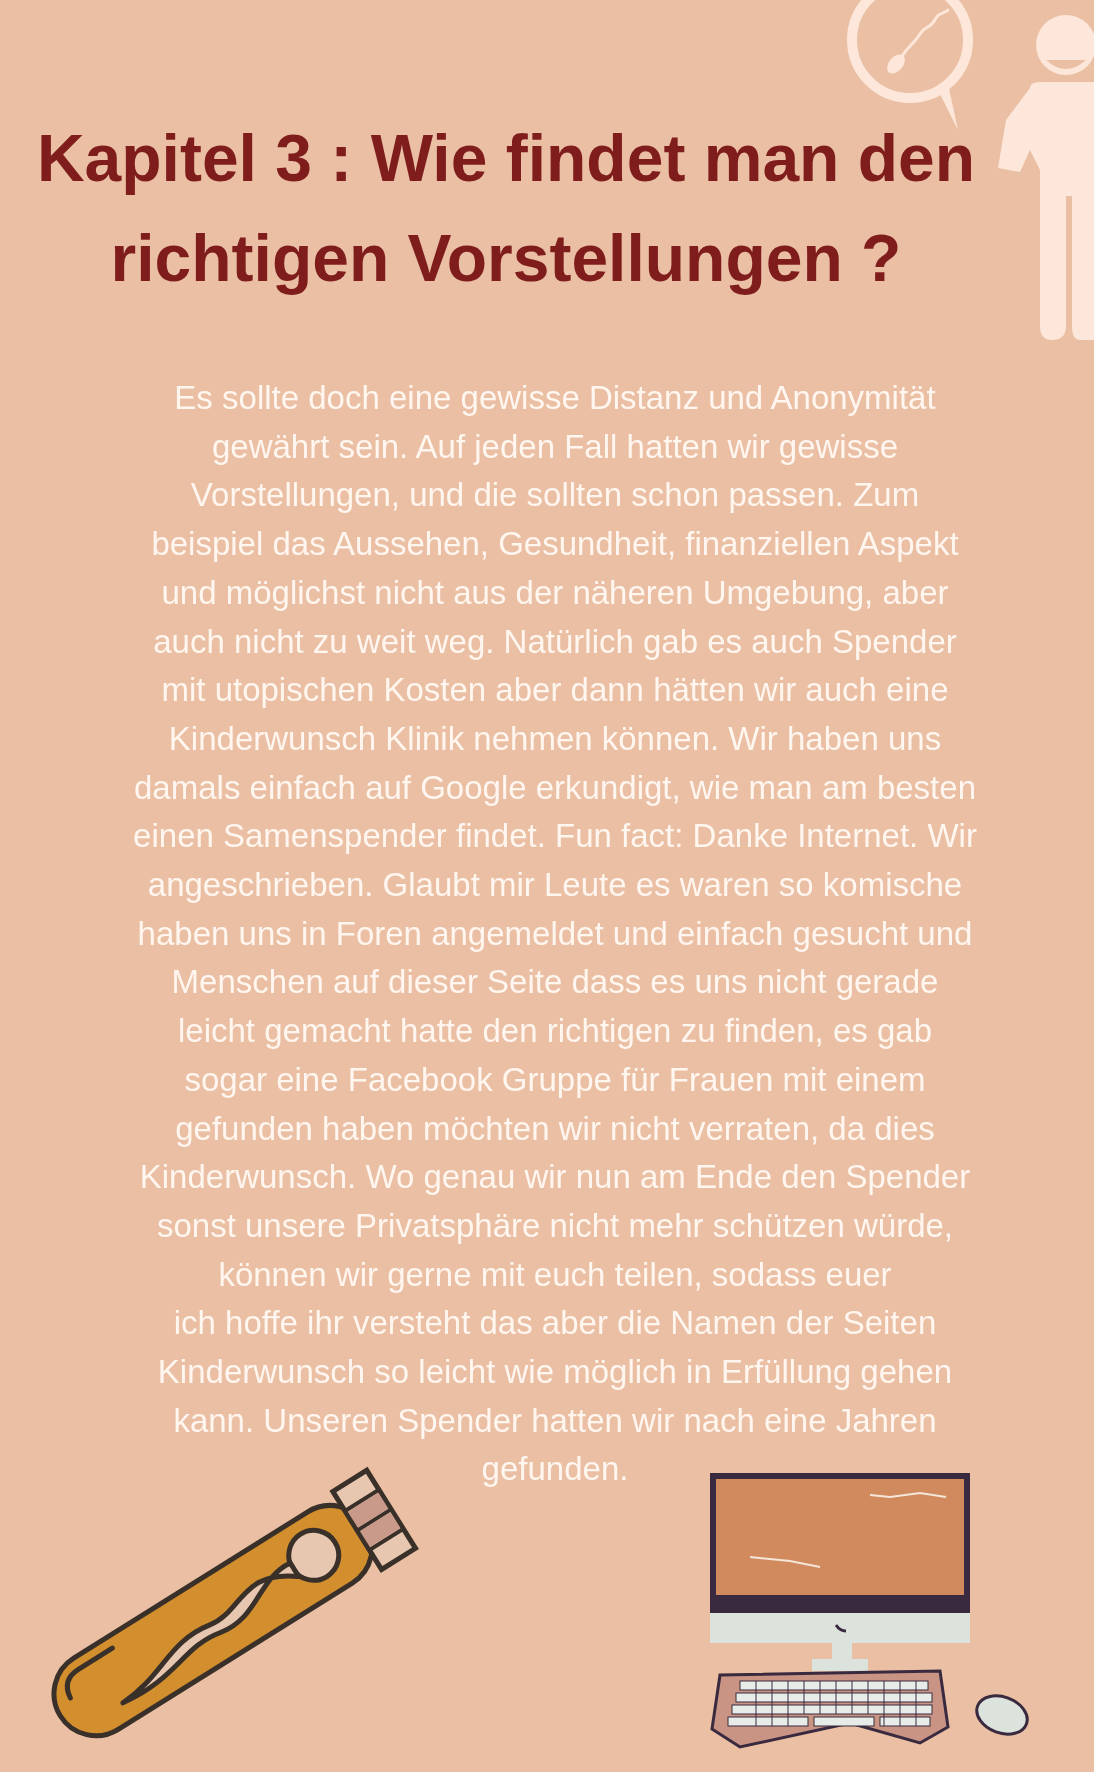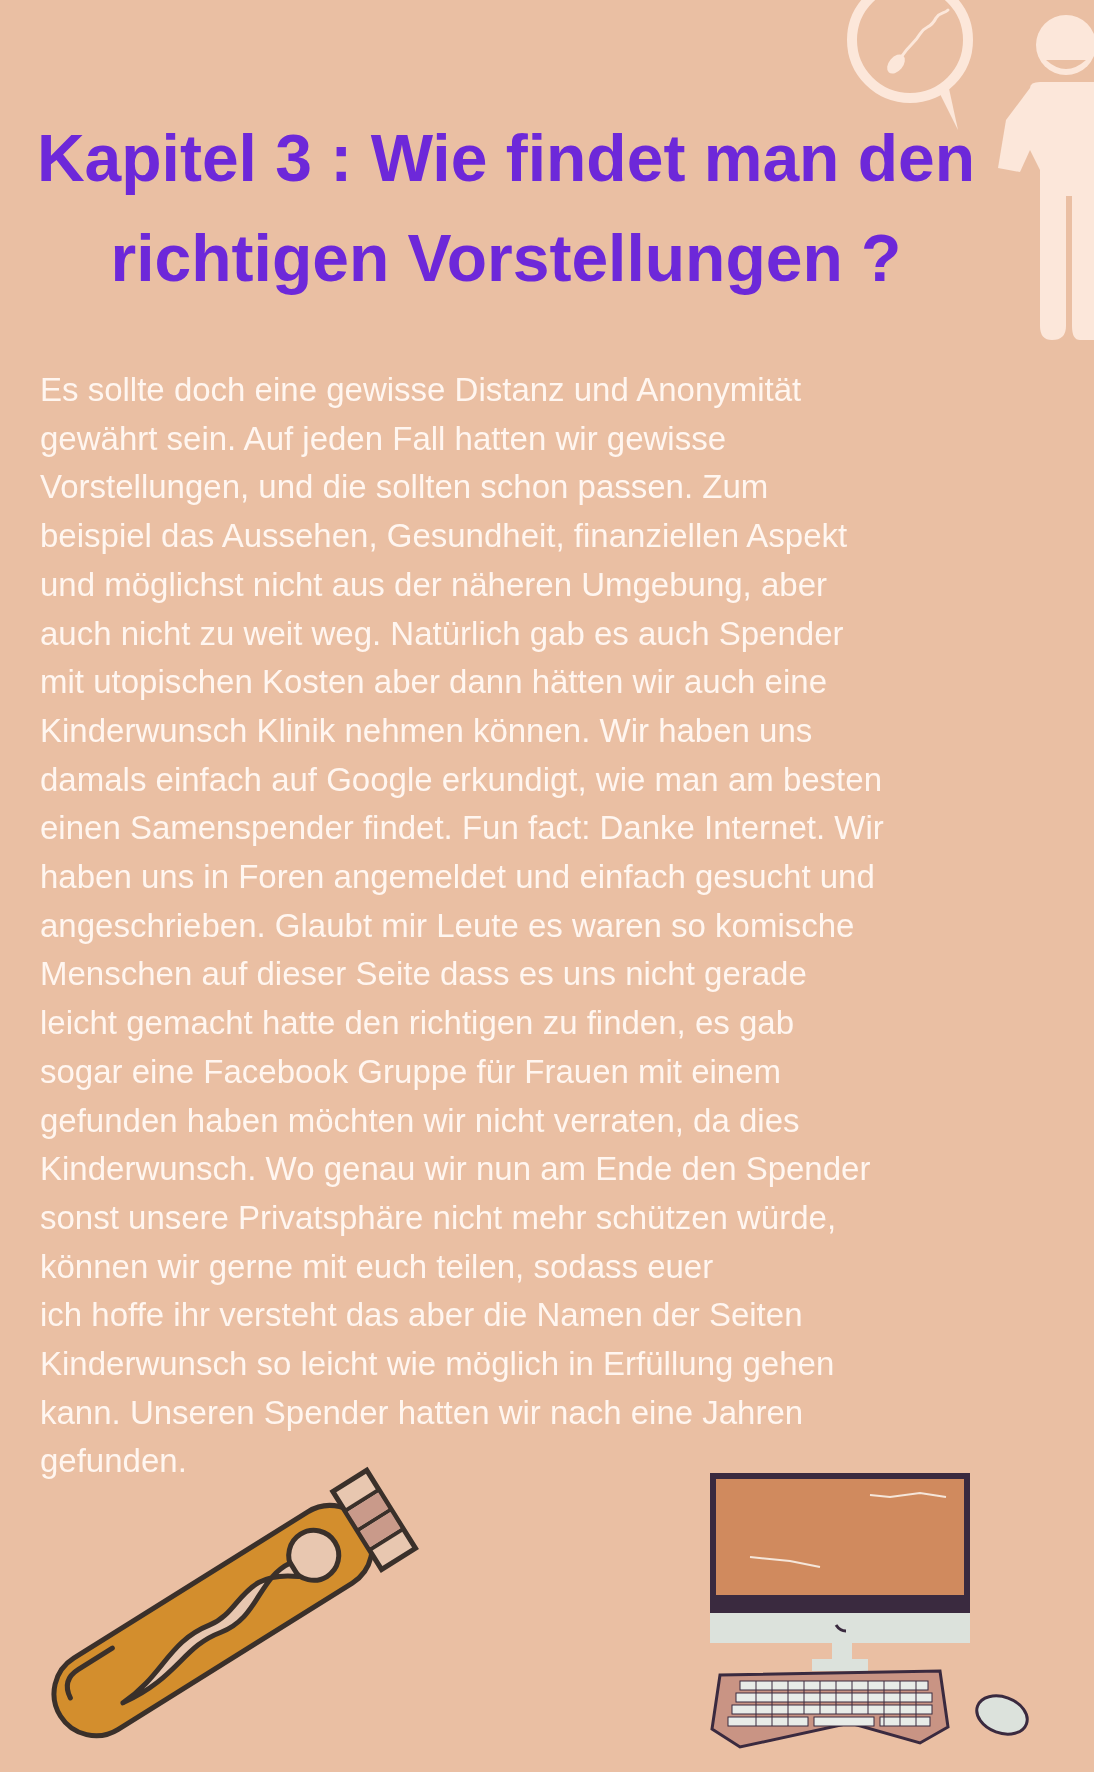--- a/index.html
+++ b/index.html
@@ -5,27 +5,27 @@
   html, body { margin:0; padding:0; }
   body {
     width:1094px; height:1772px; overflow:hidden;
     background:#EABFA3; position:relative;
     font-family:"Liberation Sans", "DejaVu Sans", sans-serif;
   }
   .page { position:relative; width:1094px; height:1772px; }
   .title {
     position:absolute; left:0; top:108px; width:1012px;
     text-align:center; font-weight:bold; font-size:66px; line-height:100px;
-    color:#6d28d9; margin:0; letter-spacing:0px; z-index:1;
+    color:#7f1d1d; margin:0; letter-spacing:0px; z-index:1;
   }
   .title span { display:block; }
   .body-text {
     position:absolute; left:40px; top:366px; width:1014px;
-    text-align:left; color:#FFF6F0; font-size:33px; line-height:48.7px;
-    margin:0; z-index:2;
+    text-align:center; color:#FFF6F0; font-size:33px; line-height:48.7px;
+    margin:8px; z-index:2;
   }
   .body-text span { display:block; white-space:nowrap; }
   .person { position:absolute; left:830px; top:0; width:264px; height:340px; z-index:2; }
   .tube { position:absolute; left:20px; top:1460px; width:420px; height:300px; }
   .computer { position:absolute; left:700px; top:1465px; width:350px; height:290px; }
 </style>
 </head>
 <body>
 
 <div class="page">
@@ -55,22 +55,22 @@
     <span>Es sollte doch eine gewisse Distanz und Anonymität</span>
     <span>gewährt sein. Auf jeden Fall hatten wir gewisse</span>
     <span>Vorstellungen, und die sollten schon passen. Zum</span>
     <span>beispiel das Aussehen, Gesundheit, finanziellen Aspekt</span>
     <span>und möglichst nicht aus der näheren Umgebung, aber</span>
     <span>auch nicht zu weit weg. Natürlich gab es auch Spender</span>
     <span>mit utopischen Kosten aber dann hätten wir auch eine</span>
     <span>Kinderwunsch Klinik nehmen können. Wir haben uns</span>
     <span>damals einfach auf Google erkundigt, wie man am besten</span>
     <span>einen Samenspender findet. Fun fact: Danke Internet. Wir</span>
+    <span>angeschrieben. Glaubt mir Leute es waren so komische</span>
     <span>haben uns in Foren angemeldet und einfach gesucht und</span>
-    <span>angeschrieben. Glaubt mir Leute es waren so komische</span>
     <span>Menschen auf dieser Seite dass es uns nicht gerade</span>
     <span>leicht gemacht hatte den richtigen zu finden, es gab</span>
     <span>sogar eine Facebook Gruppe für Frauen mit einem</span>
     <span>gefunden haben möchten wir nicht verraten, da dies</span>
     <span>Kinderwunsch. Wo genau wir nun am Ende den Spender</span>
     <span>sonst unsere Privatsphäre nicht mehr schützen würde,</span>
     <span>können wir gerne mit euch teilen, sodass euer</span>
     <span>ich hoffe ihr versteht das aber die Namen der Seiten</span>
     <span>Kinderwunsch so leicht wie möglich in Erfüllung gehen</span>
     <span>kann. Unseren Spender hatten wir nach eine Jahren</span>

